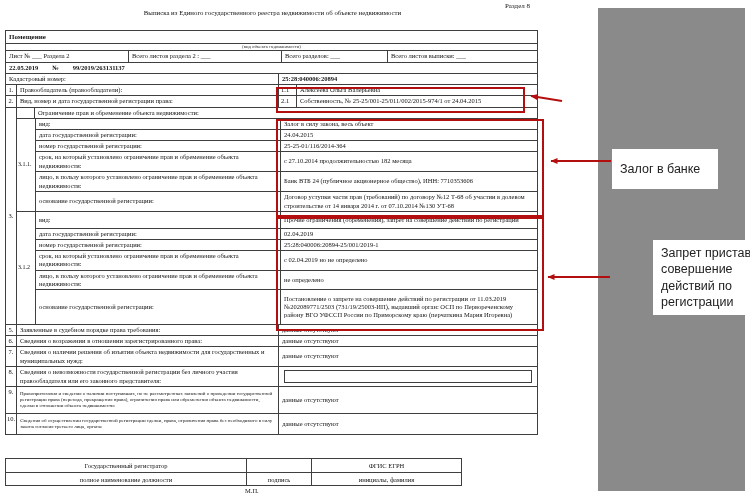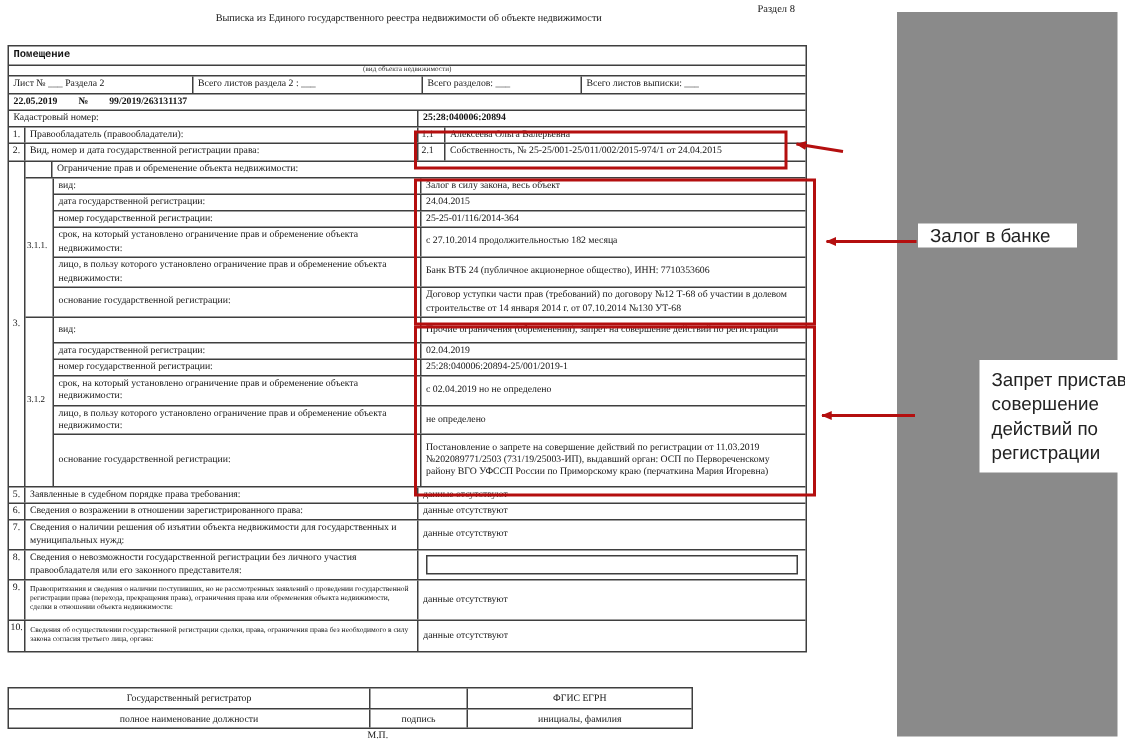--- a/index.html
+++ b/index.html
@@ -13,21 +13,21 @@
   .title2 { position:absolute; top:18px; left:0; width:545px; text-align:center; font-size:7px; font-weight:bold; }
 
   
   .tbl { position:absolute; left:5px; top:30px; width:533px; border:1px solid #3f3f3f; background:#fff;
          font-size:6.5px; line-height:1.25; }
   .trow { display:flex; align-items:stretch; }
   .trow + .trow { border-top:1px solid #3f3f3f; }
   .cellx { padding:1px 3px; display:flex; align-items:center; }
   .cellx + .cellx { border-left:1px solid #3f3f3f; }
   .obj-row  { min-height:12px; }
-  .obj-name { font-weight:bold; font-size:7px; padding-left:3px;font-family:Liberation Mono, monospace; }
+  .obj-name { font-weight:bold; font-size:7px; padding-left:3px; }
   .cap-row  { min-height:7px; justify-content:center; }
   .cap-text { font-size:4.8px; color:#333; margin:0 auto; }
   .w122 { flex:0 0 122px; } .w153 { flex:0 0 153px; } .w106 { flex:0 0 106px; }
   .sheets-row { min-height:12px; }
   .date-row { min-height:10px; font-weight:bold; }
   .date-row span { margin-right:14px; }
   .kad-row { min-height:10px; }
   .c-kadlabel { flex:0 0 272px; }
   .c-kadvalue { flex:1; font-weight:bold; }
 
@@ -72,21 +72,21 @@
   
   .redbox { position:absolute; border:2px solid #b40f0f; z-index:2; background:transparent; }
   .rb1 { left:276px; top:87px;  width:249px; height:26px; }
   .rb2 { left:276px; top:119px; width:268px; height:98px; }
   .rb3 { left:276px; top:217px; width:268px; height:114px; }
 
   
   .ann { position:absolute; background:#ffffff; color:#222; z-index:3;
          font-family:"Liberation Sans", sans-serif; font-size:12.5px; line-height:1.3; }
   .ann-owner  { left:561px; top:81px;  width:189px; padding:4px 7px; white-space:pre-line; }
-  .ann-pledge { left:612px; top:149px; width:106px; padding:0 8px; }
+  .ann-pledge { left:612px; top:149px; width:106px; padding:12px 8px; }
   .ann-bailiff{ left:633px; top:240px; width:134px; padding:5px 8px;margin-left:20px; }
 
   .overlay { position:absolute; left:0; top:0; width:750px; height:493px; z-index:4; pointer-events:none; }
 </style>
 </head>
 <body>
 
 <div class="stage">
 
   <div class="section-label">Раздел 8</div>

